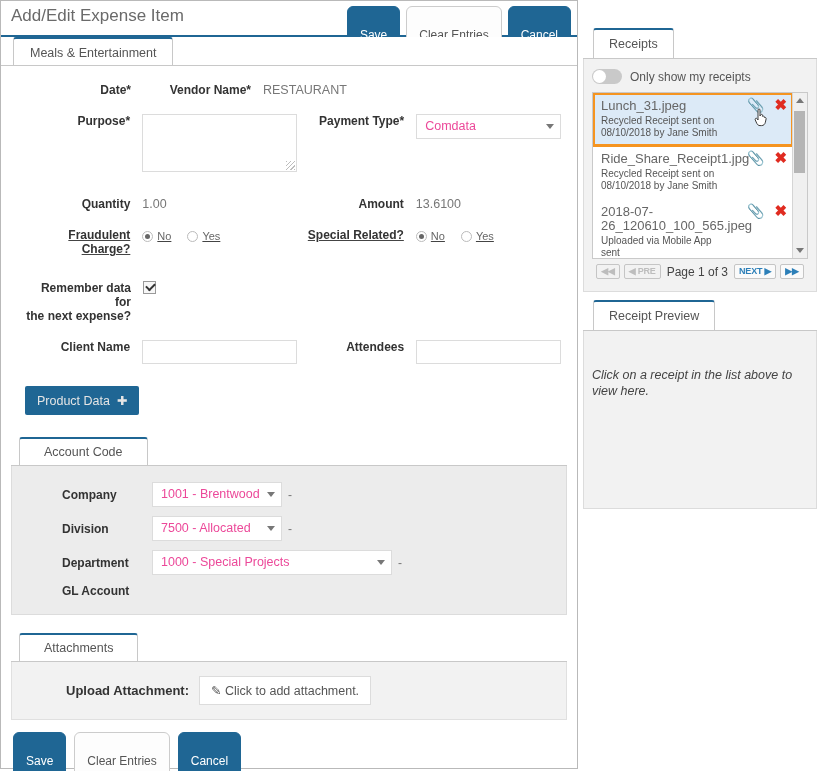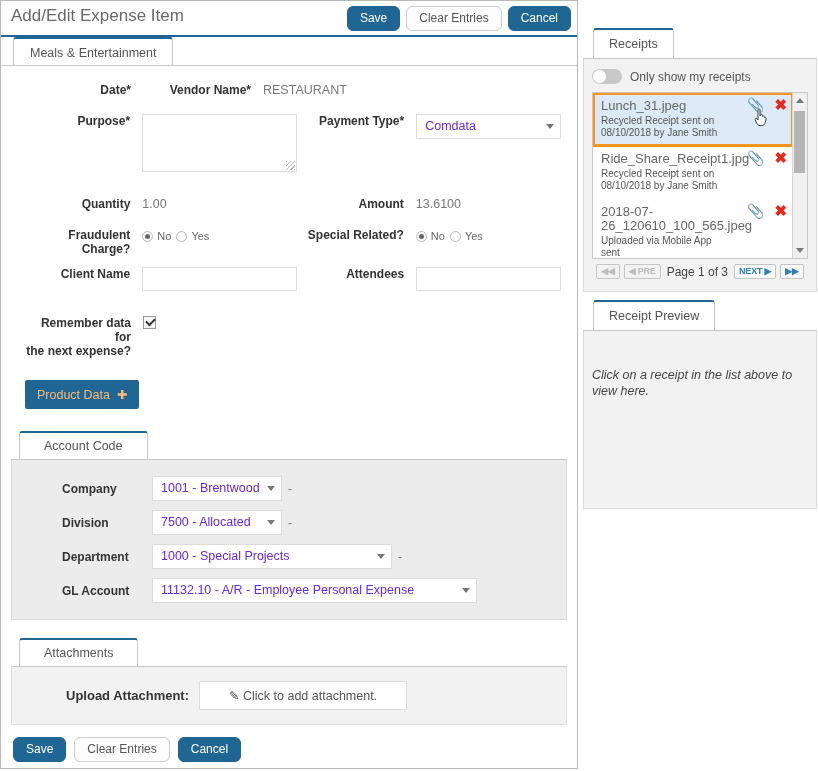--- a/index.html
+++ b/index.html
@@ -4,68 +4,68 @@
 <style>
   html,body{margin:0;padding:0;background:#fff;}
   body{width:818px;height:771px;font-family:"Liberation Sans",sans-serif;font-size:12px;color:#444;}
   .app{position:relative;width:694px;height:771px;}
 
   
   .left-panel{position:absolute;left:0;top:0;width:578px;height:769px;border:1px solid #b9b9b9;box-sizing:border-box;background:#fff;}
   .hdr{height:34px;border-bottom:2px solid #1f6694;position:relative;}
   .hdr-title{position:absolute;left:10px;top:5px;font-size:17px;color:#6a6a6a;font-weight:400;}
   .hdr-btns{position:absolute;right:6px;top:5px;display:flex;gap:6px;}
-  .btn{font-size:12px;padding:5px 12px;border-radius:6px;cursor:pointer;border:1px solid transparent;line-height:13px;box-sizing:border-box;font-family:"Liberation Sans",sans-serif;}
+  .btn{font-size:12px;padding:22px 12px;border-radius:6px;cursor:pointer;border:1px solid transparent;line-height:13px;box-sizing:border-box;font-family:"Liberation Sans",sans-serif;}
   .btn-primary{background:#1f6694;color:#fff;border-color:#1f6694;}
   .btn-light{background:#fdfdfd;color:#555;border:1px solid #ccc;}
 
   .tabrow{position:relative;height:28px;border-bottom:1px solid #c8c8c8;background:#fff;}
   .tab{position:absolute;left:12px;top:0;height:28px;line-height:28px;padding:0 16px;background:#fff;
        border:1px solid #c8c8c8;border-bottom:none;border-top:2px solid #1f6694;color:#555;font-size:12.5px;
        border-radius:3px 3px 0 0;box-sizing:border-box;z-index:2;}
 
   .formarea{padding:14px 12px 6px 12px;}
   .row{display:flex;align-items:flex-start;margin-bottom:14px;}
   .cellL{width:130px;text-align:right;padding-right:12px;font-weight:bold;color:#333;font-size:12px;padding-top:3px;box-sizing:border-box;}
   .cellV{width:155px;font-size:12.5px;color:#777;padding-top:3px;}
   .cellL2{width:120px;text-align:right;padding-right:12px;font-weight:bold;color:#333;font-size:12px;padding-top:3px;box-sizing:border-box;}
   .cellV2{width:150px;font-size:12.5px;color:#777;padding-top:3px;}
 
   .inp{border:1px solid #dcdcdc;background:#fff;height:24px;box-sizing:border-box;}
   .ta{width:155px;height:58px;border:1px solid #dcdcdc;background:#fff;box-sizing:border-box;position:relative;}
   .ta .grip{position:absolute;right:1px;bottom:1px;width:9px;height:9px;
      background:repeating-linear-gradient(135deg,#bdbdbd 0 1px,transparent 1px 3px);}
   .sel{border:1px solid #dcdcdc;background:#fff;height:25px;line-height:23px;box-sizing:border-box;
-       padding:0 18px 0 8px;font-size:12.5px;color:#6d28d9;position:relative;display:inline-block;}
+       padding:0 18px 0 8px;font-size:12.5px;color:#ec4899;position:relative;display:inline-block;}
   .sel .car{position:absolute;right:6px;top:9px;width:0;height:0;border-left:4px solid transparent;border-right:4px solid transparent;border-top:5px solid #777;}
 
-  .radios{display:flex;align-items:center;gap:5px;padding-top:2px;}
+  .radios{display:flex;align-items:center;gap:16px;padding-top:2px;}
   .rb{display:flex;align-items:center;gap:4px;font-size:11px;color:#666;}
   .circ{width:11px;height:11px;border-radius:50%;border:1px solid #bbb;background:#fff;box-sizing:border-box;display:inline-block;position:relative;}
   .circ.on::after{content:"";position:absolute;left:2px;top:2px;width:5px;height:5px;border-radius:50%;background:#666;}
   .chk{width:13px;height:13px;border:1px solid #999;background:#f7f7f7;display:inline-block;position:relative;box-sizing:border-box;}
   .chk.on::after{content:"";position:absolute;left:2px;top:1px;width:7px;height:4px;border-left:2px solid #333;border-bottom:2px solid #333;transform:rotate(-45deg);}
 
-  .btn-prod{background:#1f6694;color:#fdba74;border:none;padding:7px 12px;font-size:12.5px;cursor:pointer;
+  .btn-prod{background:#1f6694;color:#e5e5e5;border:none;padding:7px 12px;font-size:12.5px;cursor:pointer;
             border-radius:2px;margin:8px 0 0 12px;font-family:"Liberation Sans",sans-serif;}
 
   .sect{margin:16px 10px 0 10px;position:relative;}
   .sect-tabrow{position:relative;height:28px;border-bottom:1px solid #c8c8c8;}
   .sect-tab{position:absolute;left:8px;top:0;height:28px;line-height:27px;padding:0 24px;background:#fff;
        border:1px solid #c8c8c8;border-bottom:none;border-top:2px solid #1f6694;color:#555;font-size:12.5px;
        border-radius:3px 3px 0 0;box-sizing:border-box;z-index:2;}
   .sect-body{background:#ececec;border:1px solid #dcdcdc;border-top:none;padding:16px 10px;}
   .acc-row{display:flex;align-items:center;margin-bottom:9px;}
   .acc-lbl{width:130px;text-align:left;padding-left:40px;font-weight:bold;font-size:12px;color:#333;box-sizing:border-box;}
   .dash{margin-left:6px;color:#777;}
 
   .att-body{background:#f2f2f2;border:1px solid #e0e0e0;border-top:none;padding:14px 10px;}
   .att-row{display:flex;align-items:center;}
   .att-lbl{font-weight:bold;font-size:13px;color:#333;margin-left:44px;margin-right:10px;}
-  .att-btn{border:1px solid #dcdcdc;background:#fff;padding:6px 29px;font-size:12.5px;color:#555;cursor:pointer;}
+  .att-btn{border:1px solid #dcdcdc;background:#fff;padding:6px 11px;font-size:12.5px;color:#555;cursor:pointer;}
   .footer-btns{display:flex;gap:8px;padding:12px 0 10px 12px;}
 
   
   .right-panel{position:absolute;left:583px;top:0;width:234px;}
   .rp-tabrow{position:relative;height:30px;border-bottom:1px solid #c8c8c8;margin-top:28px;}
   .rp-tab{position:absolute;left:10px;top:0;height:30px;line-height:29px;padding:0 15px;background:#fff;
       border:1px solid #c8c8c8;border-bottom:none;border-top:2px solid #1f6694;color:#555;font-size:12.5px;
       border-radius:3px 3px 0 0;box-sizing:border-box;z-index:2;}
   .rp-body{background:#f2f2f2;border:1px solid #dcdcdc;border-top:none;padding:10px 8px 12px 8px;}
 
@@ -144,21 +144,21 @@
         </div>
       </div>
 
       <div class="row" style="margin-top:22px;">
         <div class="cellL">Quantity</div>
         <div class="cellV">1.00</div>
         <div class="cellL2">Amount</div>
         <div class="cellV2">13.6100</div>
       </div>
 
-      <div class="row" style="margin-top:12px;margin-bottom:8px;">
+      <div class="row" style="margin-top:12px;margin-bottom:8px;text-decoration:underline;">
         <div class="cellL">
           <div>Fraudulent</div>
           <div>Charge?</div>
         </div>
         <div class="cellV">
           <div class="radios">
             <span class="rb">
               <span class="circ on"></span>
               <span>No</span>
             </span>
@@ -176,42 +176,42 @@
               <span>No</span>
             </span>
             <span class="rb">
               <span class="circ"></span>
               <span>Yes</span>
             </span>
           </div>
         </div>
       </div>
 
-      <div class="row">
-        <div class="cellL">Client Name</div>
-        <div class="cellV">
-          <div class="inp" style="width:155px"></div>
-        </div>
-        <div class="cellL2">Attendees</div>
-        <div class="cellV2">
-          <div class="inp" style="width:145px"></div>
-        </div>
-      </div>
-
       <div class="row" style="margin-top:22px;">
         <div class="cellL">
           <div>Remember data</div>
           <div>for</div>
           <div>the next expense?</div>
         </div>
         <div class="cellV">
           <span class="chk on"></span>
         </div>
       </div>
 
+      <div class="row">
+        <div class="cellL">Client Name</div>
+        <div class="cellV">
+          <div class="inp" style="width:155px"></div>
+        </div>
+        <div class="cellL2">Attendees</div>
+        <div class="cellV2">
+          <div class="inp" style="width:145px"></div>
+        </div>
+      </div>
+
       <button class="btn-prod">
         <span>Product Data</span>
         <span>&nbsp;✚</span>
       </button>
     </div>
 
     <div class="sect">
       <div class="sect-tabrow">
         <div class="sect-tab">Account Code</div>
       </div>
@@ -239,24 +239,20 @@
           <div class="acc-lbl">Department</div>
           <div class="sel" style="width:240px">
             <span>1000 - Special Projects</span>
             <span class="car"></span>
           </div>
           <span class="dash">-</span>
         </div>
 
         <div class="acc-row" style="margin-bottom:0;">
           <div class="acc-lbl">GL Account</div>
-          <div class="sel" style="width:325px">
-            <span>11132.10 - A/R - Employee Personal Expense</span>
-            <span class="car"></span>
-          </div>
         </div>
 
       </div>
     </div>
 
     <div class="sect" style="margin-top:18px;">
       <div class="sect-tabrow">
         <div class="sect-tab">Attachments</div>
       </div>
       <div class="att-body">

